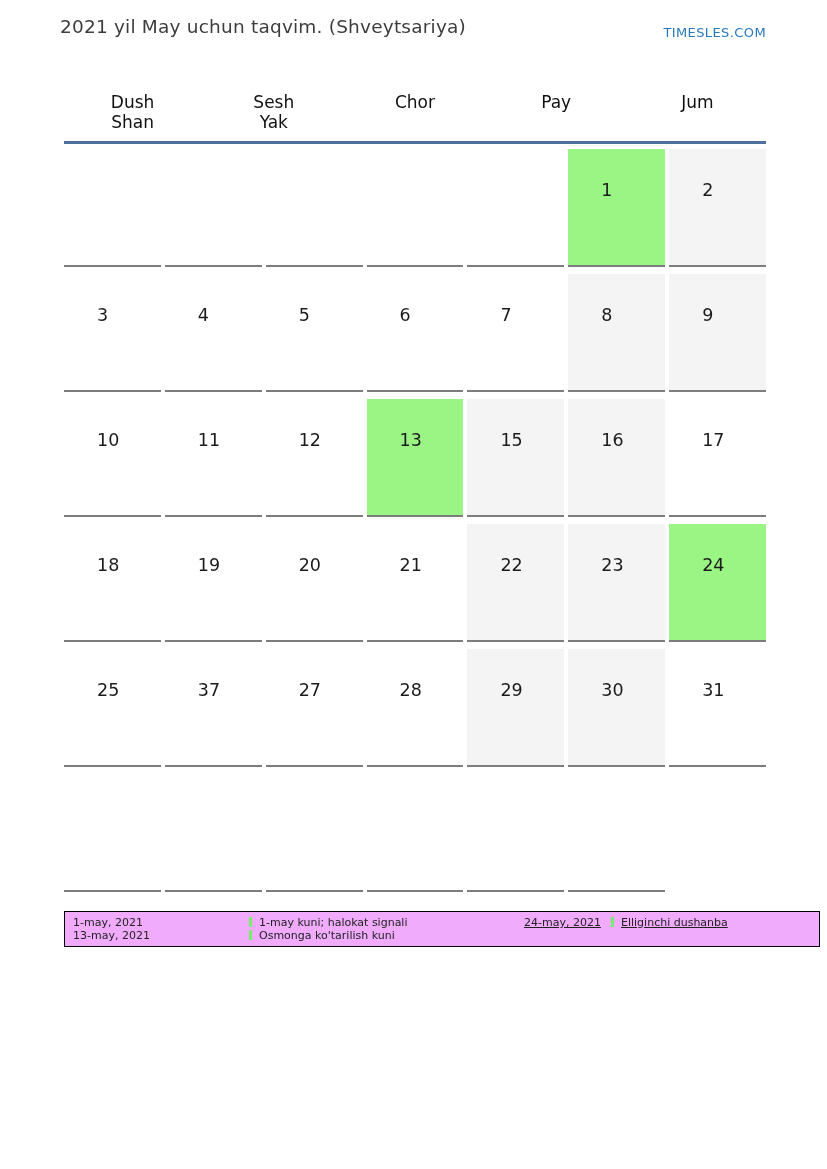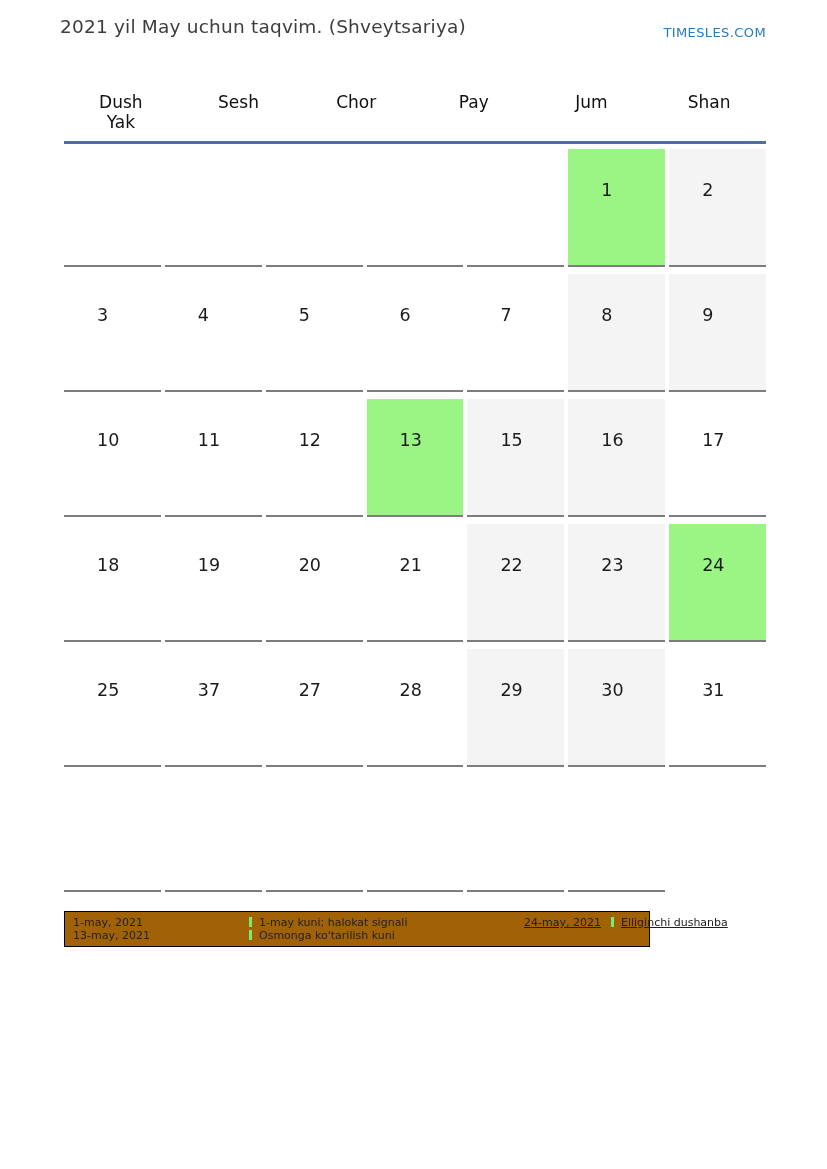--- a/index.html
+++ b/index.html
@@ -38,21 +38,21 @@
     text-decoration: none;
     margin-top: 13px;
   }
   
   .weekday-row {
     position: absolute;
     left: 64px;
     top: 92px;
     width: 702px;
     display: grid;
-    grid-template-columns: repeat(6, 1fr);
+    grid-template-columns: repeat(5, 1fr);
     column-gap: 4px;
   }
   .weekday {
     text-align: center;
     font-size: 17px;
     color: #111111;
   }
   .header-rule {
     position: absolute;
     left: 64px;
@@ -85,24 +85,24 @@
     padding-left: 33px;
     font-size: 17.5px;
     line-height: 1;
     color: #1b1b1b;
   }
   
   .legend {
     position: absolute;
     left: 64px;
     top: 911px;
-    width: 586px;
+    width: 756px;
     height: 36px;
     border: 1.5px solid #000000;
-    background: #a16207;
+    background: #f0abfc;
   }
   .legend-col {
     position: absolute;
     top: 4px;
     font-size: 11px;
     color: #222222;
   }
   .legend-line {
     height: 13px;
     line-height: 13px;

